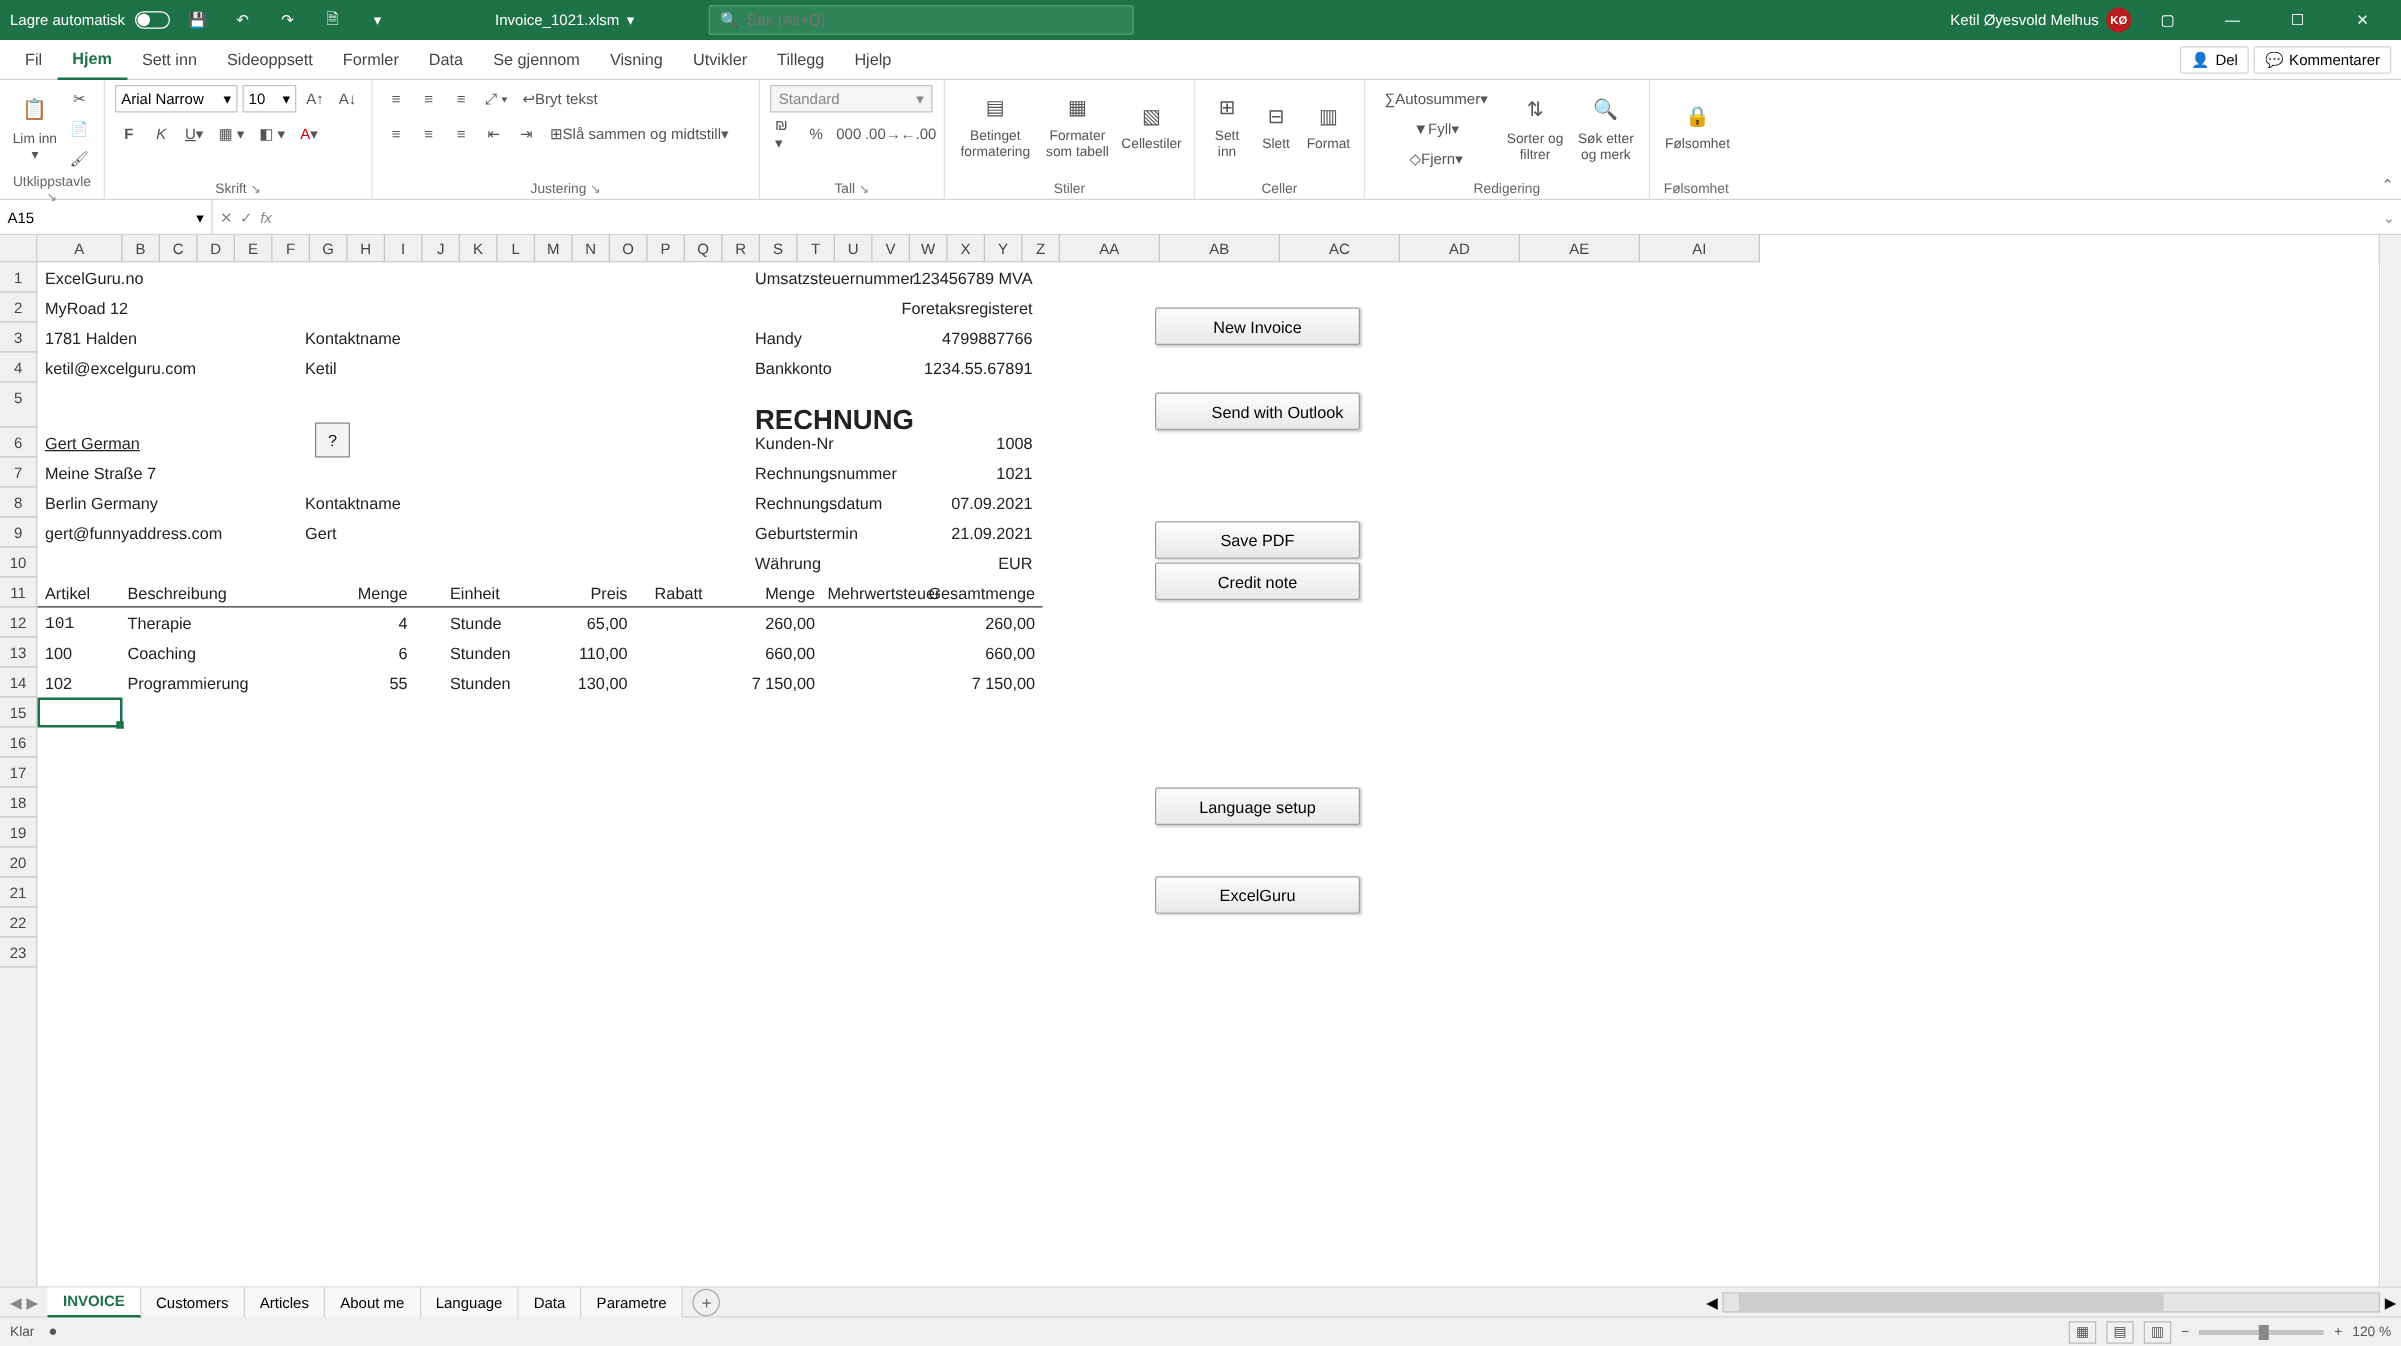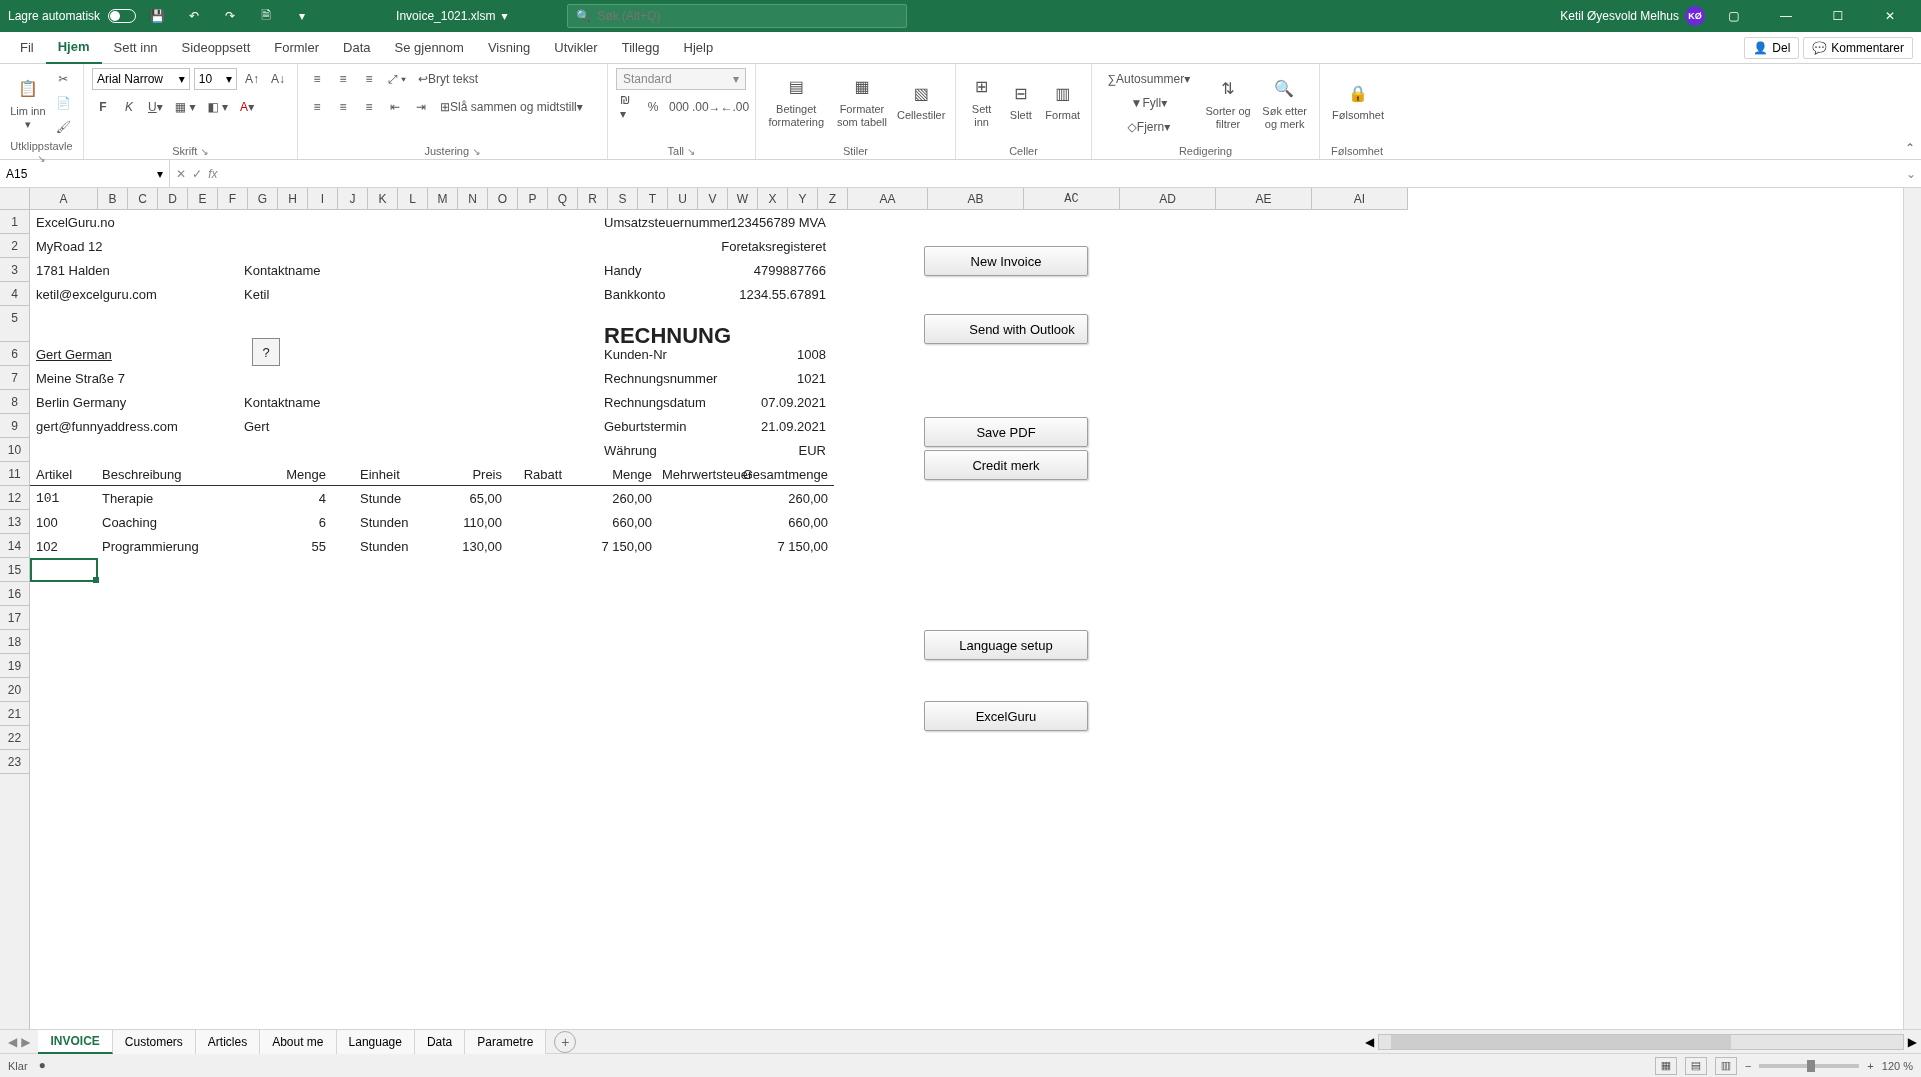--- a/index.html
+++ b/index.html
@@ -8,21 +8,21 @@
 
 .titlebar { background: #1e7248; height: 32px; display: flex; align-items: center; color: #fff; padding: 0 8px; }
 .titlebar .left { display: flex; align-items: center; gap: 8px; }
 .titlebar .toggle { width: 28px; height: 14px; border: 1px solid #fff; border-radius: 7px; position: relative; }
 .titlebar .toggle::after { content: ""; width: 10px; height: 10px; background: #fff; border-radius: 50%; position: absolute; left: 1px; top: 1px; }
 .titlebar .icon-btn { width: 28px; height: 28px; display: flex; align-items: center; justify-content: center; cursor: pointer; }
 .titlebar .filename { margin-left: 80px; display: flex; align-items: center; gap: 6px; }
 .titlebar .search { margin-left: 60px; background: #2e8358; border: 1px solid #4fa076; height: 24px; width: 340px; display: flex; align-items: center; padding: 0 8px; gap: 6px; border-radius: 2px; }
 .titlebar .search input { background: transparent; border: none; color: #cfe8d9; outline: none; flex: 1; font-size: 12px; }
 .titlebar .right { margin-left: auto; display: flex; align-items: center; gap: 6px; }
-.titlebar .avatar { width: 20px; height: 20px; border-radius: 50%; background: #6d28d9; color: #fff; font-size: 9px; display: flex; align-items: center; justify-content: center; font-weight: bold; }
+.titlebar .avatar { width: 20px; height: 20px; border-radius: 50%; background: #b91c1c; color: #fff; font-size: 9px; display: flex; align-items: center; justify-content: center; font-weight: bold; }
 .titlebar .winbtn { width: 46px; height: 32px; display: flex; align-items: center; justify-content: center; }
 
 
 .ribbon-tabs { background: #fff; height: 32px; display: flex; align-items: center; border-bottom: 1px solid #d4d4d4; padding: 0 8px; }
 .ribbon-tabs .tab { padding: 0 12px; height: 32px; display: flex; align-items: center; cursor: pointer; font-size: 13px; color: #444; }
 .ribbon-tabs .tab.active { border-bottom: 2px solid #1e7248; color: #1e7248; font-weight: 600; }
 .ribbon-tabs .right-tabs { margin-left: auto; display: flex; align-items: center; gap: 4px; }
 .ribbon-tabs .right-btn { border: 1px solid #d4d4d4; padding: 3px 8px; font-size: 12px; display: flex; align-items: center; gap: 4px; border-radius: 2px; }
 
 
@@ -327,21 +327,21 @@
           <div class="col-h" style="width: 30px;">S</div>
           <div class="col-h" style="width: 30px;">T</div>
           <div class="col-h" style="width: 30px;">U</div>
           <div class="col-h" style="width: 30px;">V</div>
           <div class="col-h" style="width: 30px;">W</div>
           <div class="col-h" style="width: 30px;">X</div>
           <div class="col-h" style="width: 30px;">Y</div>
           <div class="col-h" style="width: 30px;">Z</div>
           <div class="col-h" style="width: 80px;">AA</div>
           <div class="col-h" style="width: 96px;">AB</div>
-          <div class="col-h" style="width: 96px; font-family: Liberation Mono, monospace;">AC</div>
+          <div class="col-h" style="width: 96px;">AC</div>
           <div class="col-h" style="width: 96px;">AD</div>
           <div class="col-h" style="width: 96px;">AE</div>
           <div class="col-h" style="width: 96px;">AI</div>
         </div>
     </div>
     <div style="display:flex;flex:1">
       <div class="row-headers" id="row-headers">
           <div class="row-h">1</div>
           <div class="row-h">2</div>
           <div class="row-h">3</div>
@@ -426,21 +426,21 @@
           <div class="cell" style="left: 2px; top: 324px;">102</div>
           <div class="cell" style="left: 68px; top: 324px;">Programmierung</div>
           <div class="cell" style="left: 258px; top: 324px; justify-content: flex-end; width: 42px;">55</div>
           <div class="cell" style="left: 326px; top: 324px;">Stunden</div>
           <div class="cell" style="left: 430px; top: 324px; justify-content: flex-end; width: 46px;">130,00</div>
           <div class="cell" style="left: 570px; top: 324px; justify-content: flex-end; width: 56px;">7 150,00</div>
           <div class="cell" style="left: 718px; top: 324px; justify-content: flex-end; width: 84px;">7 150,00</div>
           <div class="sheet-btn" style="left: 894px; top: 36px;">New Invoice</div>
           <div class="sheet-btn" style="left: 894px; top: 104px; padding-left: 32px;">Send with Outlook</div>
           <div class="sheet-btn" style="left: 894px; top: 172px; margin-top: 35px;">Save PDF</div>
-          <div class="sheet-btn" style="left: 894px; top: 240px;">Credit merk</div>
+          <div class="sheet-btn" style="left: 894px; top: 240px;">Credit note</div>
           <div class="sheet-btn" style="left: 894px; top: 420px;">Language setup</div>
           <div class="sheet-btn" style="left: 894px; top: 491px;">ExcelGuru</div>
         </div>
     </div>
   </div>
   <div class="vscroll"></div>
 </div>
 
 <div class="sheet-tabs">
   <div class="sheet-nav">

